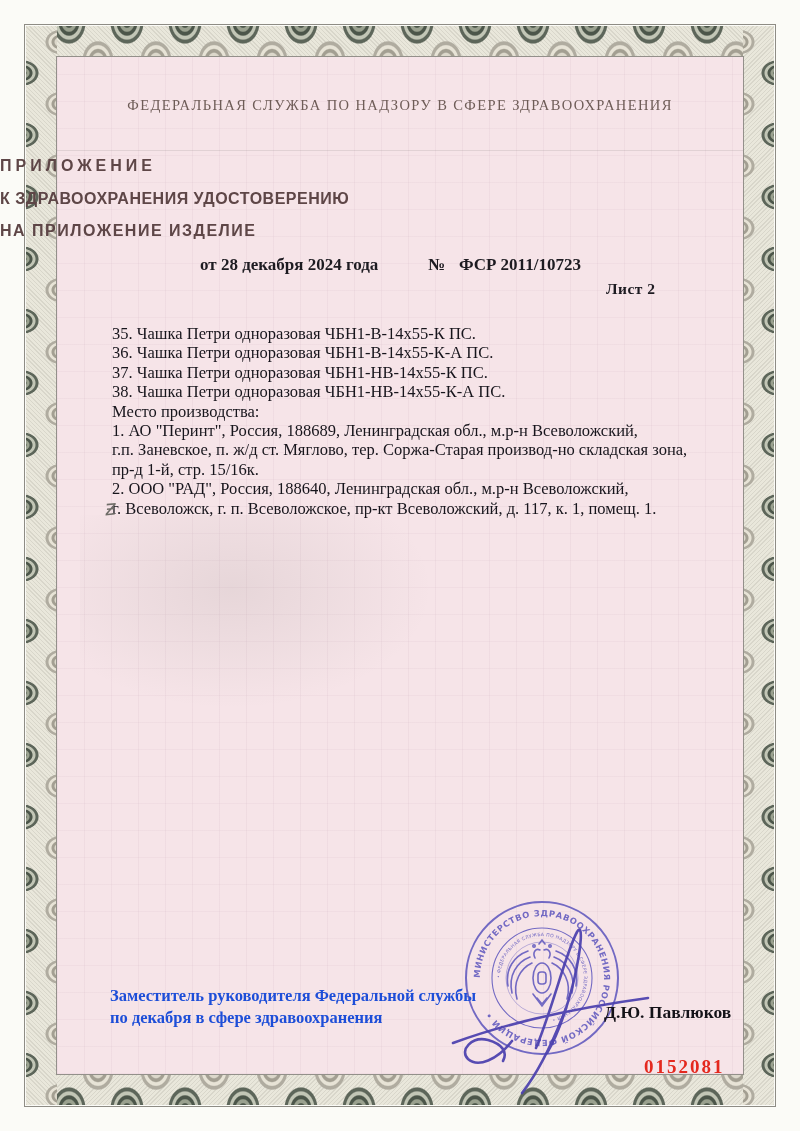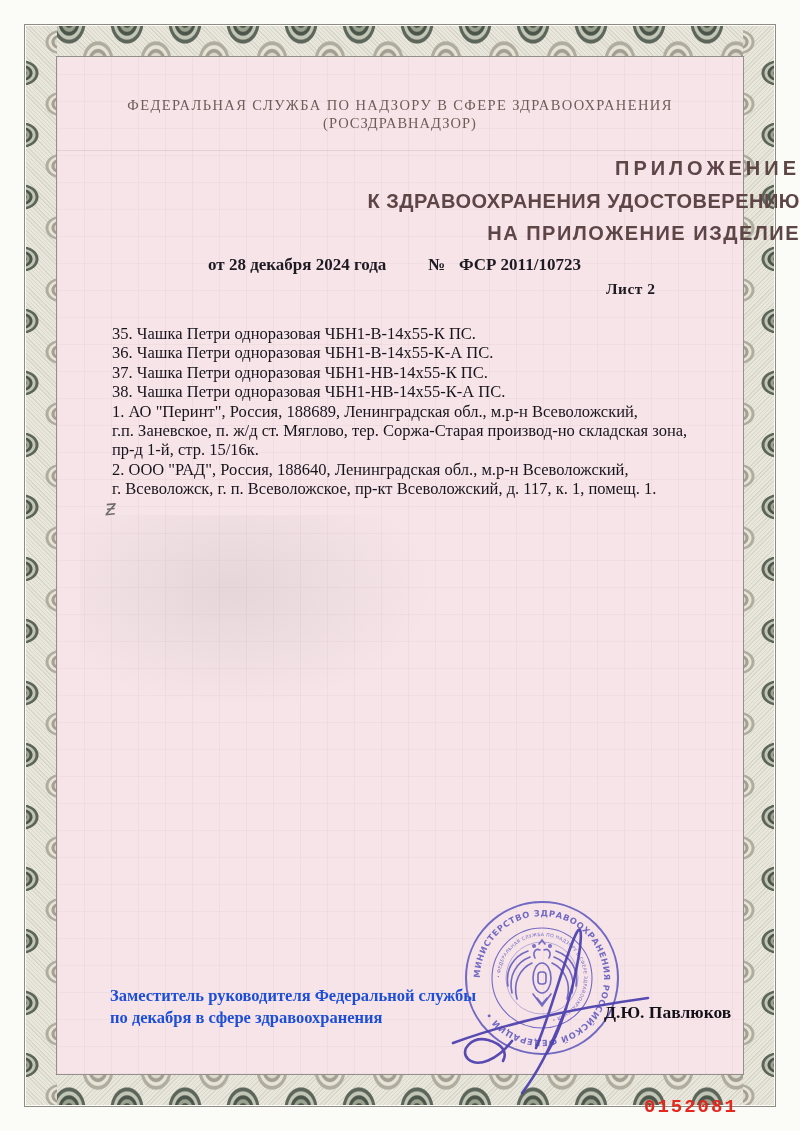--- a/index.html
+++ b/index.html
@@ -61,39 +61,39 @@
   .fold-line { position:absolute; left:57px; right:57px; top:150px; height:1px;
     background:rgba(135,122,122,.18); z-index:4; }
   .smudge { position:absolute; left:80px; top:515px; width:380px; height:210px; z-index:4;
     background:radial-gradient(ellipse at 40% 35%, rgba(118,112,106,.12), rgba(0,0,0,0) 62%); }
   
   .txt { position:absolute; z-index:6; white-space:nowrap; }
   .agency { left:0; right:0; text-align:center; font-size:14.5px; letter-spacing:1.4px;
     color:#6e5c57; font-weight:400; }
   .agency-1 { top:97px; }
   .agency-2 { top:115px; letter-spacing:1px; }
-  .title { left:0; right:0; text-align:right; font-family:"Liberation Sans", sans-serif;
-    font-weight:700; font-size:20px; color:#5e4647;padding-left:12px; }
+  .title { left:0; right:0; text-align:left; font-family:"Liberation Sans", sans-serif;
+    font-weight:700; font-size:16px; color:#5e4647; }
   .title-1 { top:157px; letter-spacing:4px; }
   .title-2 { top:190px; letter-spacing:0.5px; }
   .title-3 { top:222px; letter-spacing:1.5px; }
   .dateline { top:255px; font-weight:700; font-size:17px; color:#1d1b21; }
-  .date-text { left:208px; }
+  .date-text { left:200px; }
   .reg-number { left:428px; }
   .reg-number .no-label { margin-right:14px; }
   .sheet { top:280px; left:606px; font-weight:700; font-size:15.5px; color:#1d1b21; letter-spacing:0.5px; }
   .body-block { top:324px; left:112px; font-size:16.5px; line-height:19.4px; color:#17151c; }
   .body-block div { height:19.4px; }
   .hand-mark { top:496px; left:105px; font-family:"DejaVu Sans", sans-serif; font-style:italic;
     font-size:21px; color:#6f6d68; transform:rotate(-6deg); z-index:7; }
   .sig-line { left:110px; font-weight:700; font-size:16.5px; color:#1d4ed8; }
   .sig-1 { top:986px; }
   .sig-2 { top:1008px; }
   .signer { top:1002px; left:604px; font-weight:700; font-size:17.5px; color:#141218; }
-  .serial { top:1096px; left:644px; font-family:Liberation Mono, monospace; font-weight:700;
+  .serial { top:1056px; left:644px; font-family:Liberation Serif, serif; font-weight:700;
     font-size:19px; letter-spacing:2px; color:#e4281e; }
   
   .stamp { position:absolute; left:462px; top:898px; width:160px; height:160px; z-index:5; opacity:.92; }
   .autograph { position:absolute; left:430px; top:895px; width:280px; height:215px; z-index:7; }
 </style>
 </head>
 <body>
 
 <div class="page">
 
@@ -101,37 +101,37 @@
   <div class="band band-top"></div>
   <div class="band band-bottom"></div>
   <div class="band band-left"></div>
   <div class="band band-right"></div>
   <div class="frame-inner"></div>
   <div class="content-bg"></div>
   <div class="fold-line"></div>
   <div class="smudge"></div>
 
   <div class="txt agency agency-1">ФЕДЕРАЛЬНАЯ СЛУЖБА ПО НАДЗОРУ В СФЕРЕ ЗДРАВООХРАНЕНИЯ</div>
-  <div class="txt agency agency-2">(РОСЗДРАВНАДЗОР)</div>
 
   <div class="txt title title-1">ПРИЛОЖЕНИЕ</div>
   <div class="txt title title-2">К ЗДРАВООХРАНЕНИЯ УДОСТОВЕРЕНИЮ</div>
   <div class="txt title title-3">НА ПРИЛОЖЕНИЕ ИЗДЕЛИЕ</div>
 
   <div class="txt dateline date-text">от  28 декабря 2024 года</div>
   <div class="txt dateline reg-number">
     <span class="no-label">№</span><span>ФСР 2011/10723</span>
   </div>
   <div class="txt sheet">Лист 2</div>
 
   <div class="txt body-block">
     <div>35. Чашка Петри одноразовая ЧБН1-В-14х55-К ПС.</div>
     <div>36. Чашка Петри одноразовая ЧБН1-В-14х55-К-А ПС.</div>
     <div>37. Чашка Петри одноразовая ЧБН1-НВ-14х55-К ПС.</div>
     <div>38. Чашка Петри одноразовая ЧБН1-НВ-14х55-К-А ПС.</div>
+    <div>Место производства:</div>
     <div>1. АО "Перинт", Россия, 188689, Ленинградская обл., м.р-н Всеволожский,</div>
     <div>г.п. Заневское, п. ж/д ст. Мяглово, тер. Соржа-Старая производ-но складская зона,</div>
     <div>пр-д 1-й, стр. 15/16к.</div>
     <div>2. ООО "РАД", Россия, 188640, Ленинградская обл., м.р-н Всеволожский,</div>
     <div>г. Всеволожск, г. п. Всеволожское, пр-кт Всеволожский, д. 117, к. 1, помещ. 1.</div>
   </div>
   <div class="txt hand-mark">ƶ</div>
 
   <div class="txt sig-line sig-1">Заместитель руководителя Федеральной службы</div>
   <div class="txt sig-line sig-2">по декабря в сфере здравоохранения</div>

